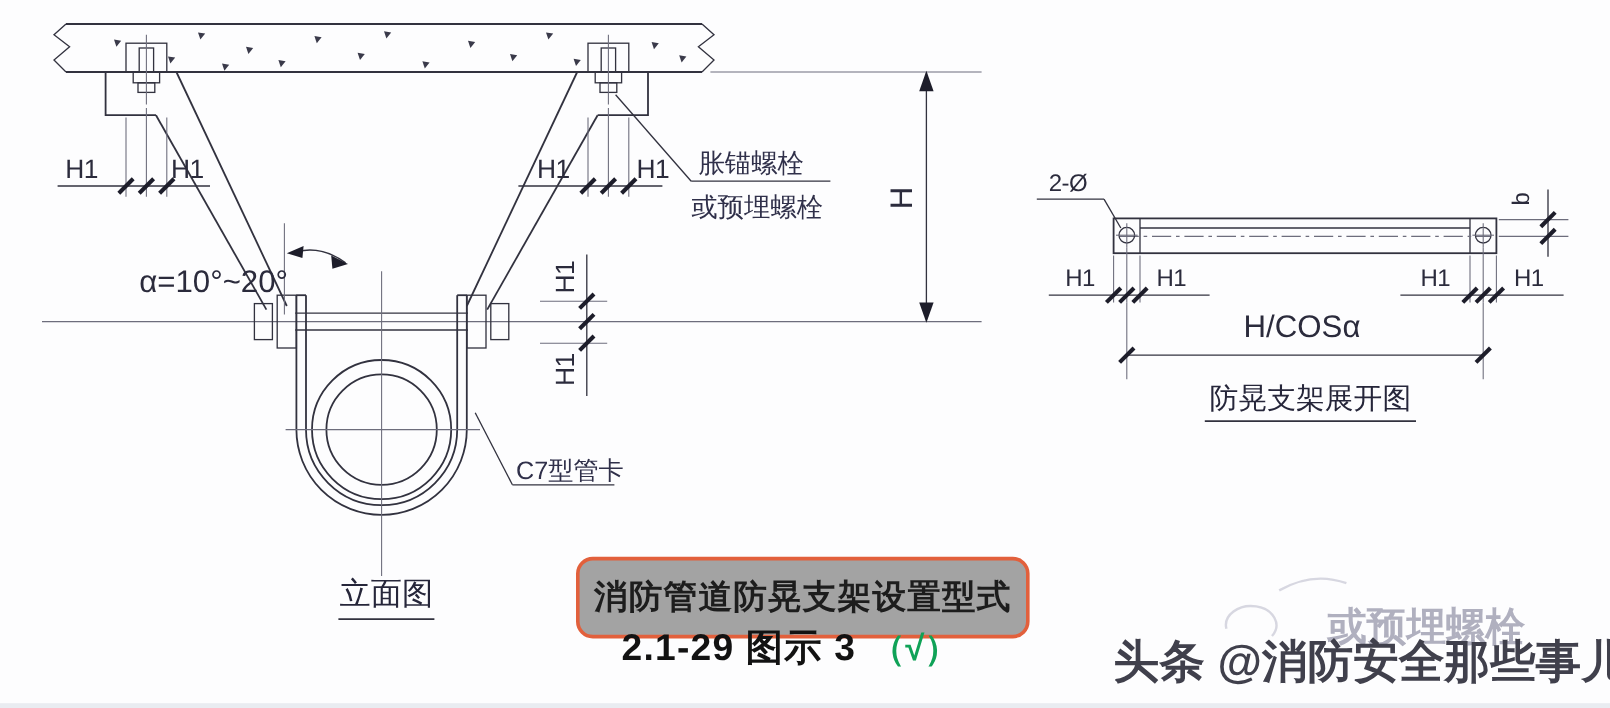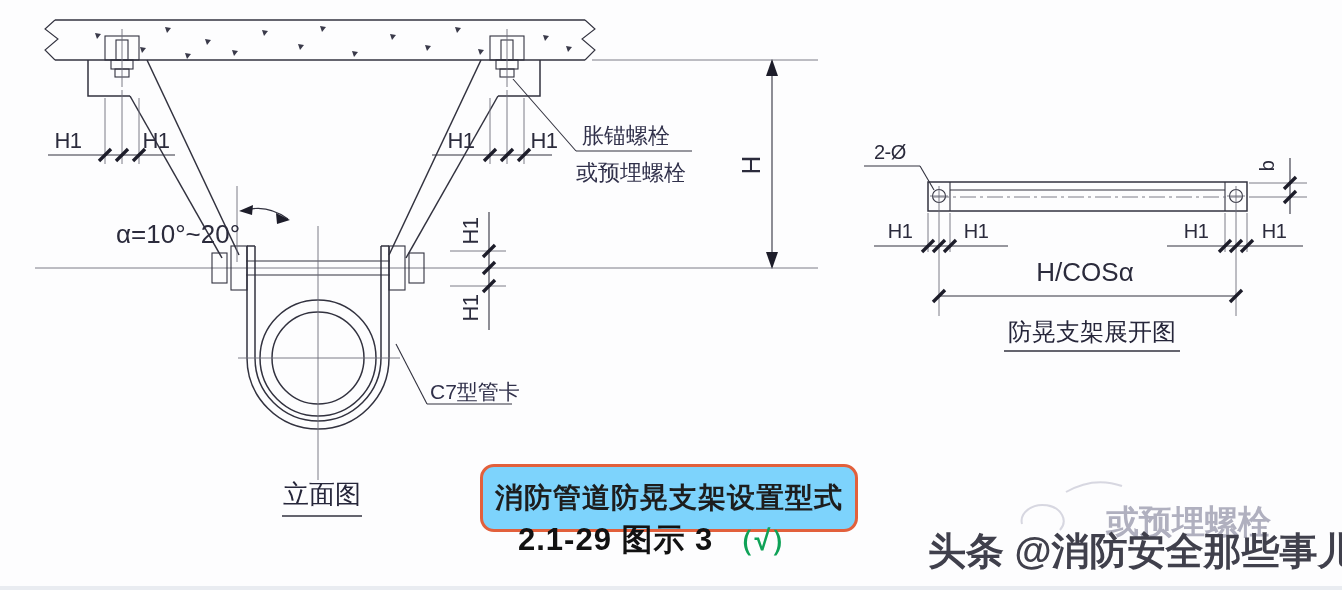--- a/index.html
+++ b/index.html
@@ -17,21 +17,21 @@
   .arr{fill:#1d1d2a;stroke:none;}
   .speck{fill:#3a3a4a;stroke:none;}
   .dim{font-size:22px;fill:#2b2b3c;letter-spacing:-0.5px;}
   .dimS{font-size:20px;fill:#2b2b3c;letter-spacing:-0.5px;}
   .big{font-size:26px;fill:#2b2b3c;}
   .cn{font-size:22px;fill:#30304a;}
   .cnview{font-size:26px;fill:#26263a;}
   .ghostln{stroke:#b8b8c8;stroke-width:2;opacity:0.55;}
   .title-box{
     position:absolute;left:480px;top:464px;width:372px;height:62px;
-    background:#7dd3fc;border:3.5px solid #e2603c;border-radius:14px;
+    background:#a3a3a3;border:3.5px solid #e2603c;border-radius:14px;
     display:flex;align-items:center;justify-content:center;
     font-size:28px;font-weight:700;color:#1d1d1d;letter-spacing:1px;white-space:nowrap;
   }
   .caption{
     position:absolute;left:518px;top:519px;display:flex;align-items:baseline;gap:12px;
     white-space:nowrap;
   }
   .caption .fig{font-size:31px;font-weight:700;color:#121212;letter-spacing:1px;}
   .caption .check{font-size:29px;font-weight:700;color:#0fa257;}
   .wm-ghost{

